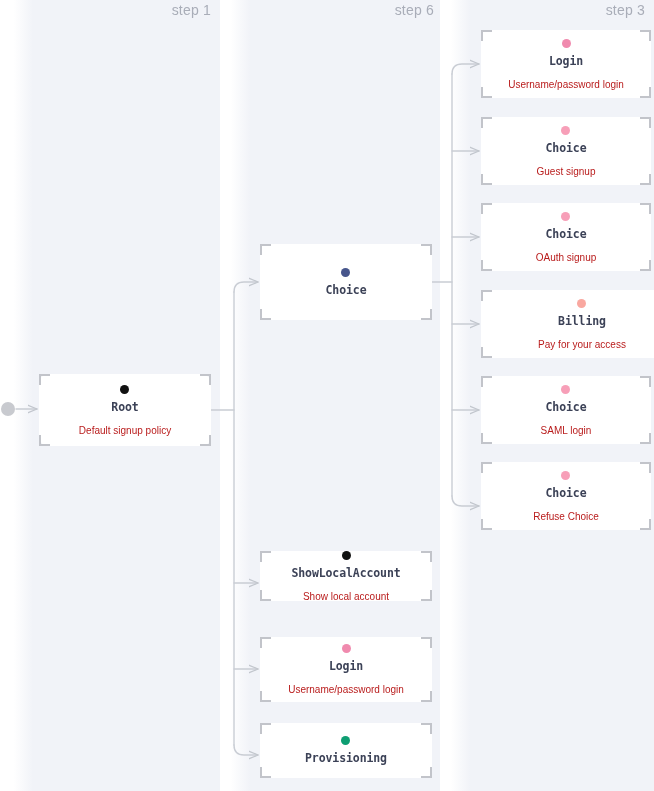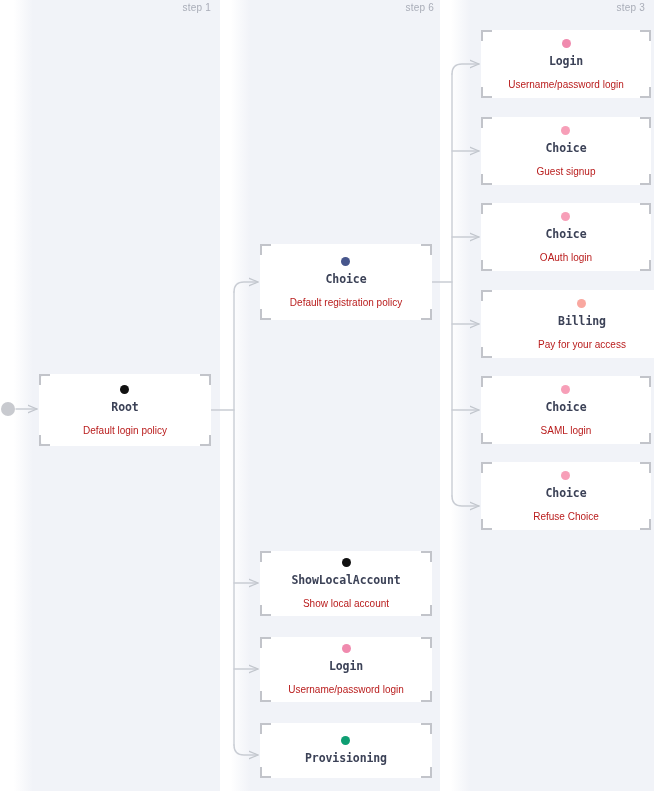--- a/index.html
+++ b/index.html
@@ -17,21 +17,21 @@
   .lane-fade-l {
     position: absolute; top: 0; bottom: 0; left: -30px; width: 30px;
     background: linear-gradient(to right, #ffffff 0%, #ffffff 35%, #f1f3f8 100%);
   }
   .lane-fade-r {
     position: absolute; top: 0; bottom: 0; right: -30px; width: 30px;
     background: linear-gradient(to left, #ffffff 0%, #ffffff 35%, #f1f3f8 100%);
   }
   .lane-label {
     position: absolute; top: 2px; right: 9px;
-    font-size: 10px; color: #a9adb8; letter-spacing: .2px;
+    font-size: 14px; color: #a9adb8; letter-spacing: .2px;
     font-family: "Liberation Sans", sans-serif;
   }
 
   
   #edges { position: absolute; inset: 0; width: 654px; height: 791px; }
 
   
   .node {
     position: absolute; background: #ffffff;
     display: flex; flex-direction: column;
@@ -117,34 +117,33 @@
   <div id="nodes">
       <div class="node" style="left: 39px; top: 374px; width: 172px; height: 72px; border-radius: 9px;">
         <span class="corner c-tl"></span>
         <span class="corner c-tr"></span>
         <span class="corner c-bl"></span>
         <span class="corner c-br"></span>
         <div class="node-type">
           <span class="dot" style="background: rgb(17, 17, 17);"></span>
           <span>Root</span>
         </div>
-        <div class="node-desc">Default login policy</div>
+        <div class="node-desc">Default signup policy</div>
       </div>
       <div class="node" style="left: 260px; top: 244px; width: 172px; height: 76px;">
         <span class="corner c-tl"></span>
         <span class="corner c-tr"></span>
         <span class="corner c-bl"></span>
         <span class="corner c-br"></span>
         <div class="node-type">
           <span class="dot" style="background: rgb(71, 86, 140);"></span>
           <span>Choice</span>
         </div>
-        <div class="node-desc">Default registration policy</div>
-      </div>
-      <div class="node" style="left: 260px; top: 551px; width: 172px; height: 65px;">
+      </div>
+      <div class="node" style="left: 260px; top: 551px; width: 172px; height: 50px;">
         <span class="corner c-tl"></span>
         <span class="corner c-tr"></span>
         <span class="corner c-bl"></span>
         <span class="corner c-br"></span>
         <div class="node-type">
           <span class="dot" style="background: rgb(17, 17, 17);"></span>
           <span>ShowLocalAccount</span>
         </div>
         <div class="node-desc">Show local account</div>
       </div>
@@ -193,21 +192,21 @@
       </div>
       <div class="node" style="left: 481px; top: 203px; width: 170px; height: 68px;">
         <span class="corner c-tl"></span>
         <span class="corner c-tr"></span>
         <span class="corner c-bl"></span>
         <span class="corner c-br"></span>
         <div class="node-type">
           <span class="dot" style="background: rgb(247, 159, 184);"></span>
           <span>Choice</span>
         </div>
-        <div class="node-desc">OAuth login</div>
+        <div class="node-desc">OAuth signup</div>
       </div>
       <div class="node" style="left: 481px; top: 290px; width: 202px; height: 68px;">
         <span class="corner c-tl"></span>
         <span class="corner c-tr"></span>
         <span class="corner c-bl"></span>
         <span class="corner c-br"></span>
         <div class="node-type">
           <span class="dot" style="background: rgb(249, 168, 160);"></span>
           <span>Billing</span>
         </div>

